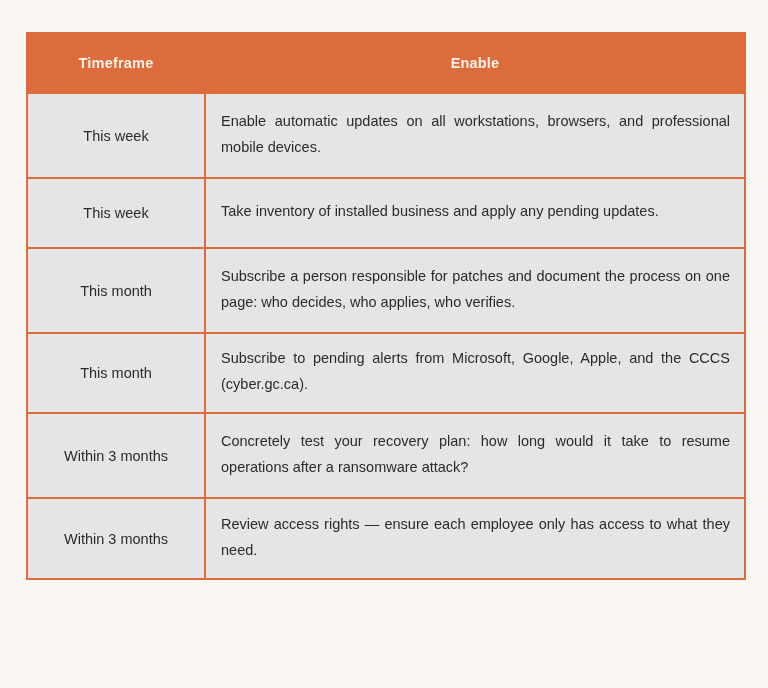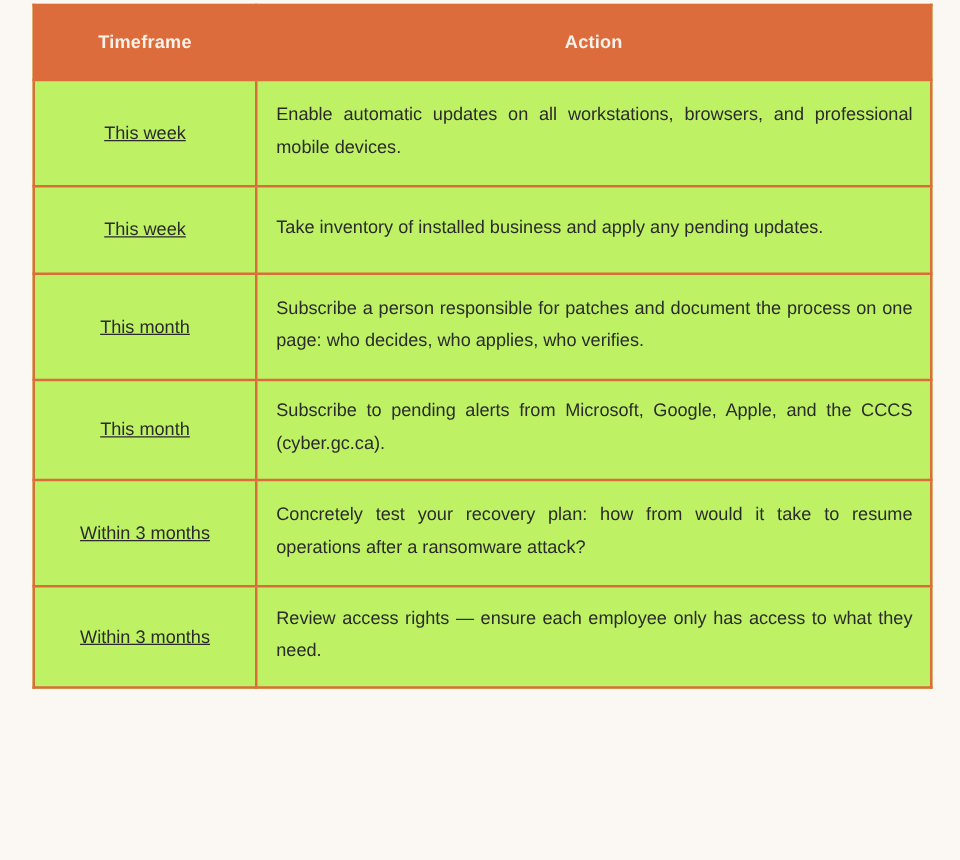--- a/index.html
+++ b/index.html
@@ -11,25 +11,25 @@
   .page {
     position: relative;
     width: 768px;
     height: 688px;
     background: #fbf7f2;
     overflow: hidden;
   }
   table.action-plan {
     position: absolute;
     left: 26px;
-    top: 3px;
+    top: 32px;
     width: 718px;
     border-collapse: collapse;
     table-layout: fixed;
-    background: #bef264;
+    background: #e5e5e5;
   }
   table.action-plan col.col-timeframe { width: 178px; }
   table.action-plan col.col-action    { width: 540px; }
 
   table.action-plan th,
   table.action-plan td {
     border: 2px solid #dc6c3b;
     vertical-align: middle;
     box-sizing: border-box;
   }
@@ -42,21 +42,20 @@
     height: 60px;
     text-align: center;
     letter-spacing: 0.2px;
   }
 
   td.timeframe-cell {
     text-align: center;
     color: #2b2b2b;
     font-size: 14.5px;
     padding: 0 6px;
-    text-decoration: underline;
   }
   td.action-cell {
     color: #2b2b2b;
     font-size: 14.5px;
     line-height: 26px;
     text-align: justify;
     padding: 0 14px 4px 15px;
   }
   
   tbody tr:nth-child(1) { height: 85px; }
@@ -72,21 +71,21 @@
 
 <div class="page">
   <table class="action-plan">
     <colgroup>
       <col class="col-timeframe">
       <col class="col-action">
     </colgroup>
     <thead>
       <tr>
         <th>Timeframe</th>
-        <th>Action</th>
+        <th>Enable</th>
       </tr>
     </thead>
     <tbody>
       <tr>
         <td class="timeframe-cell">This week</td>
         <td class="action-cell">Enable automatic updates on all workstations, browsers, and professional mobile devices.</td>
       </tr>
       <tr>
         <td class="timeframe-cell">This week</td>
         <td class="action-cell">Take inventory of installed business and apply any pending updates.</td>
@@ -94,21 +93,21 @@
       <tr>
         <td class="timeframe-cell">This month</td>
         <td class="action-cell">Subscribe a person responsible for patches and document the process on one page: who decides, who applies, who verifies.</td>
       </tr>
       <tr>
         <td class="timeframe-cell">This month</td>
         <td class="action-cell">Subscribe to pending alerts from Microsoft, Google, Apple, and the CCCS (cyber.gc.ca).</td>
       </tr>
       <tr>
         <td class="timeframe-cell">Within 3 months</td>
-        <td class="action-cell">Concretely test your recovery plan: how from would it take to resume operations after a ransomware attack?</td>
+        <td class="action-cell">Concretely test your recovery plan: how long would it take to resume operations after a ransomware attack?</td>
       </tr>
       <tr>
         <td class="timeframe-cell">Within 3 months</td>
         <td class="action-cell">Review access rights — ensure each employee only has access to what they need.</td>
       </tr>
     </tbody>
   </table>
 </div>
 
 </body></html>

